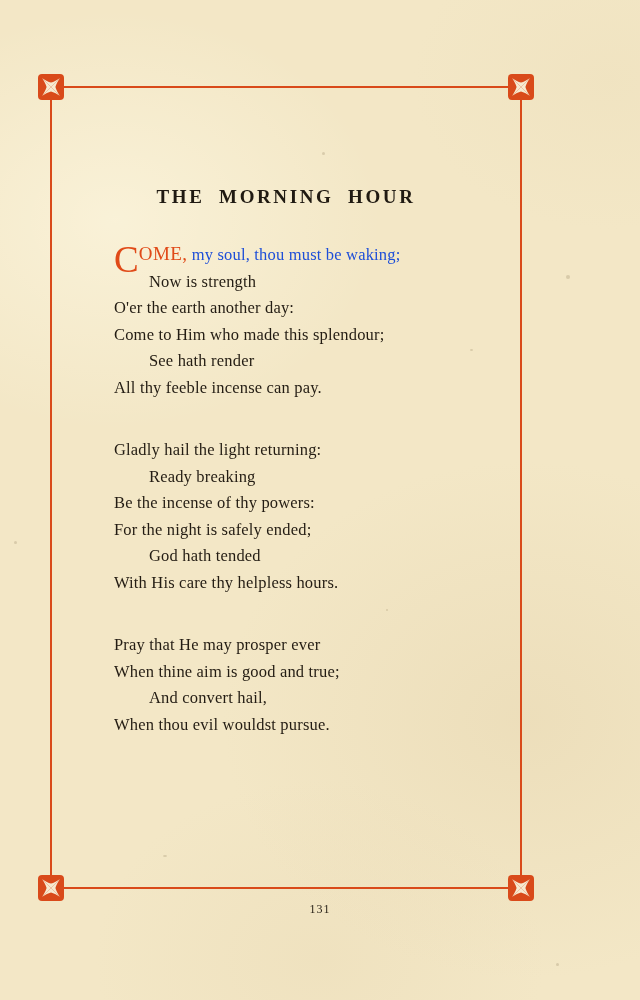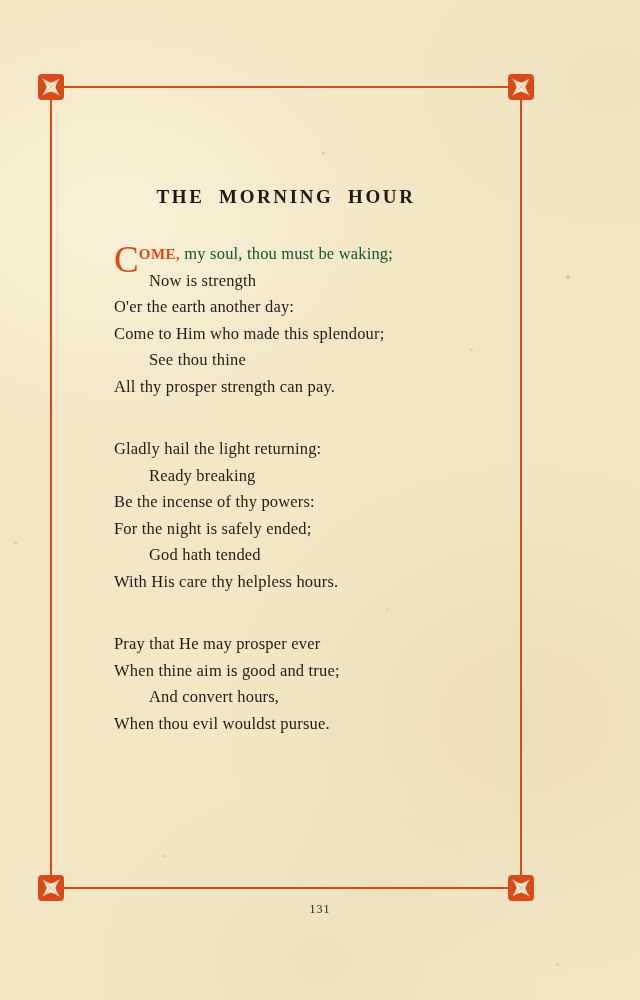--- a/index.html
+++ b/index.html
@@ -116,26 +116,26 @@
     font-size: 37px;
     line-height: 31px;
     font-weight: normal;
     margin: 0 0 0 0;
     padding: 0;
     position: relative;
     top: 3px;
   }
   .smallcaps {
     color: #e04a18;
-    font-weight: bold;
-    font-size: 15px;
+    font-weight: normal;
+    font-size: 19px;
     letter-spacing: 0.4px;
   }
   .after-cap {
-    color: #14532d;
+    color: #1d4ed8;
   }
 
   .page-number {
     position: absolute;
     left: 0;
     top: 902px;
     width: 640px;
     text-align: center;
     font-size: 12px;
     color: #241d14;
@@ -191,36 +191,36 @@
 
   <div class="poem-title">THE  MORNING  HOUR</div>
 
   <div class="stanzas">
 
     <div class="stanza">
       <div class="line first-line"><span class="dropcap">C</span><span class="smallcaps">OME,</span><span class="after-cap"> my soul, thou must be waking;</span></div>
       <div class="line indent">Now is strength</div>
       <div class="line">O'er the earth another day:</div>
       <div class="line">Come to Him who made this splendour;</div>
-      <div class="line indent">See thou thine</div>
-      <div class="line">All thy prosper strength can pay.</div>
+      <div class="line indent">See hath render</div>
+      <div class="line">All thy feeble incense can pay.</div>
     </div>
 
     <div class="stanza">
       <div class="line">Gladly hail the light returning:</div>
       <div class="line indent">Ready breaking</div>
       <div class="line">Be the incense of thy powers:</div>
       <div class="line">For the night is safely ended;</div>
       <div class="line indent">God hath tended</div>
       <div class="line">With His care thy helpless hours.</div>
     </div>
 
     <div class="stanza">
       <div class="line">Pray that He may prosper ever</div>
       <div class="line">When thine aim is good and true;</div>
-      <div class="line indent">And convert hours,</div>
+      <div class="line indent">And convert hail,</div>
       <div class="line">When thou evil wouldst pursue.</div>
     </div>
 
   </div>
 </div>
 
 <div class="page-number">131</div>
 
 </body></html>

